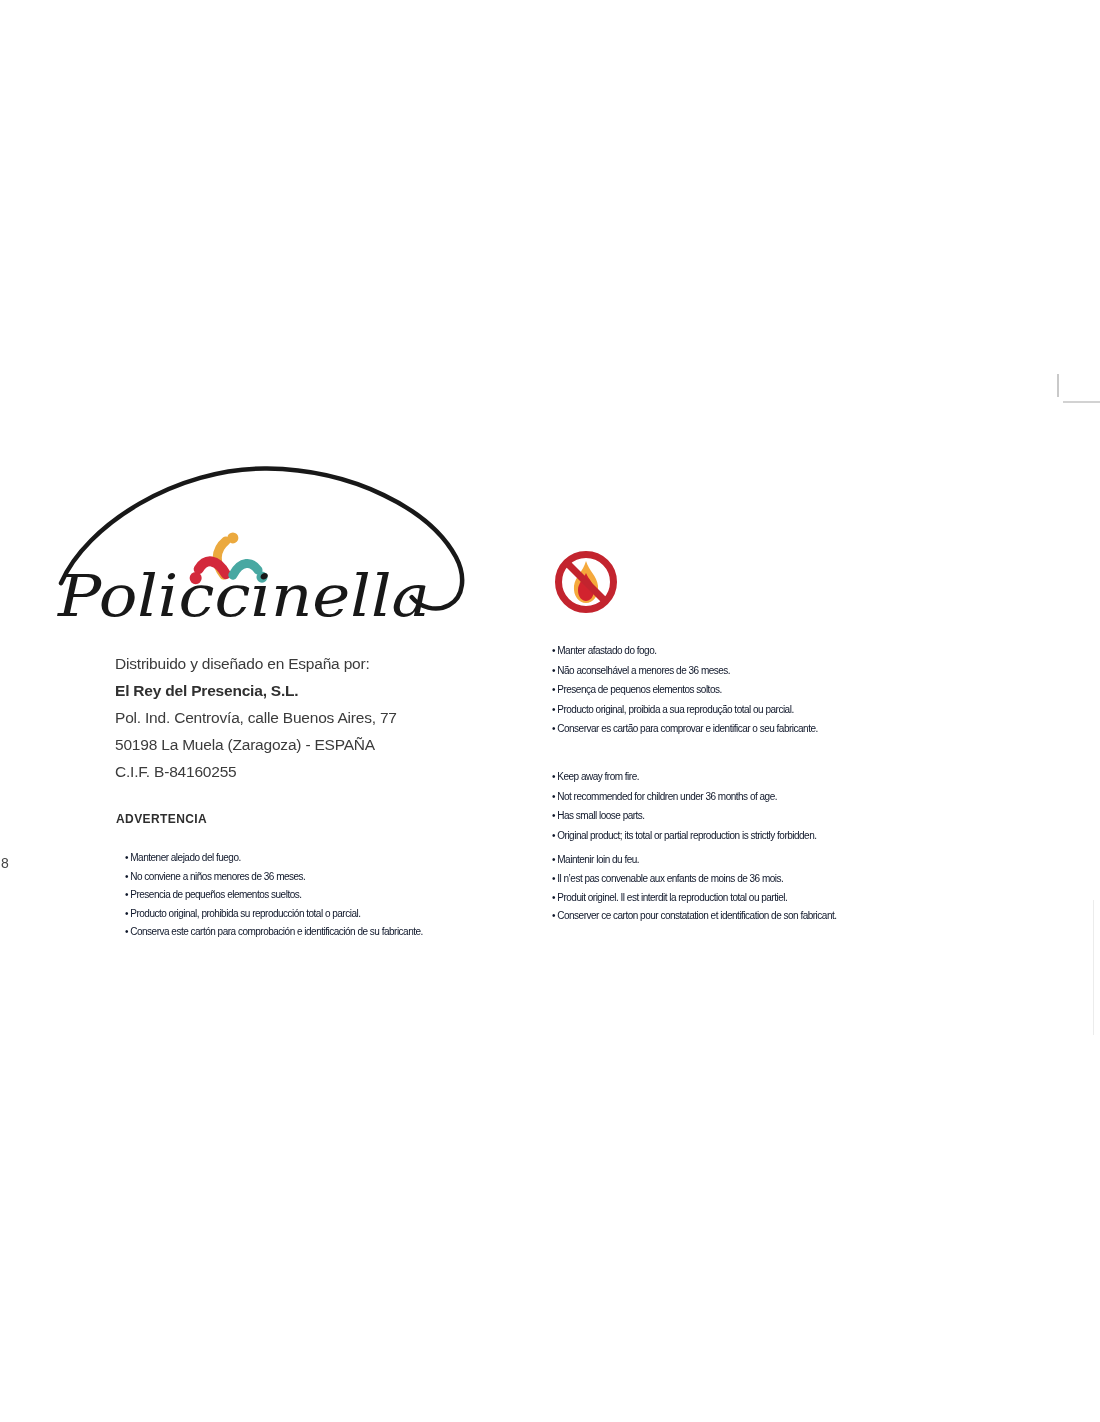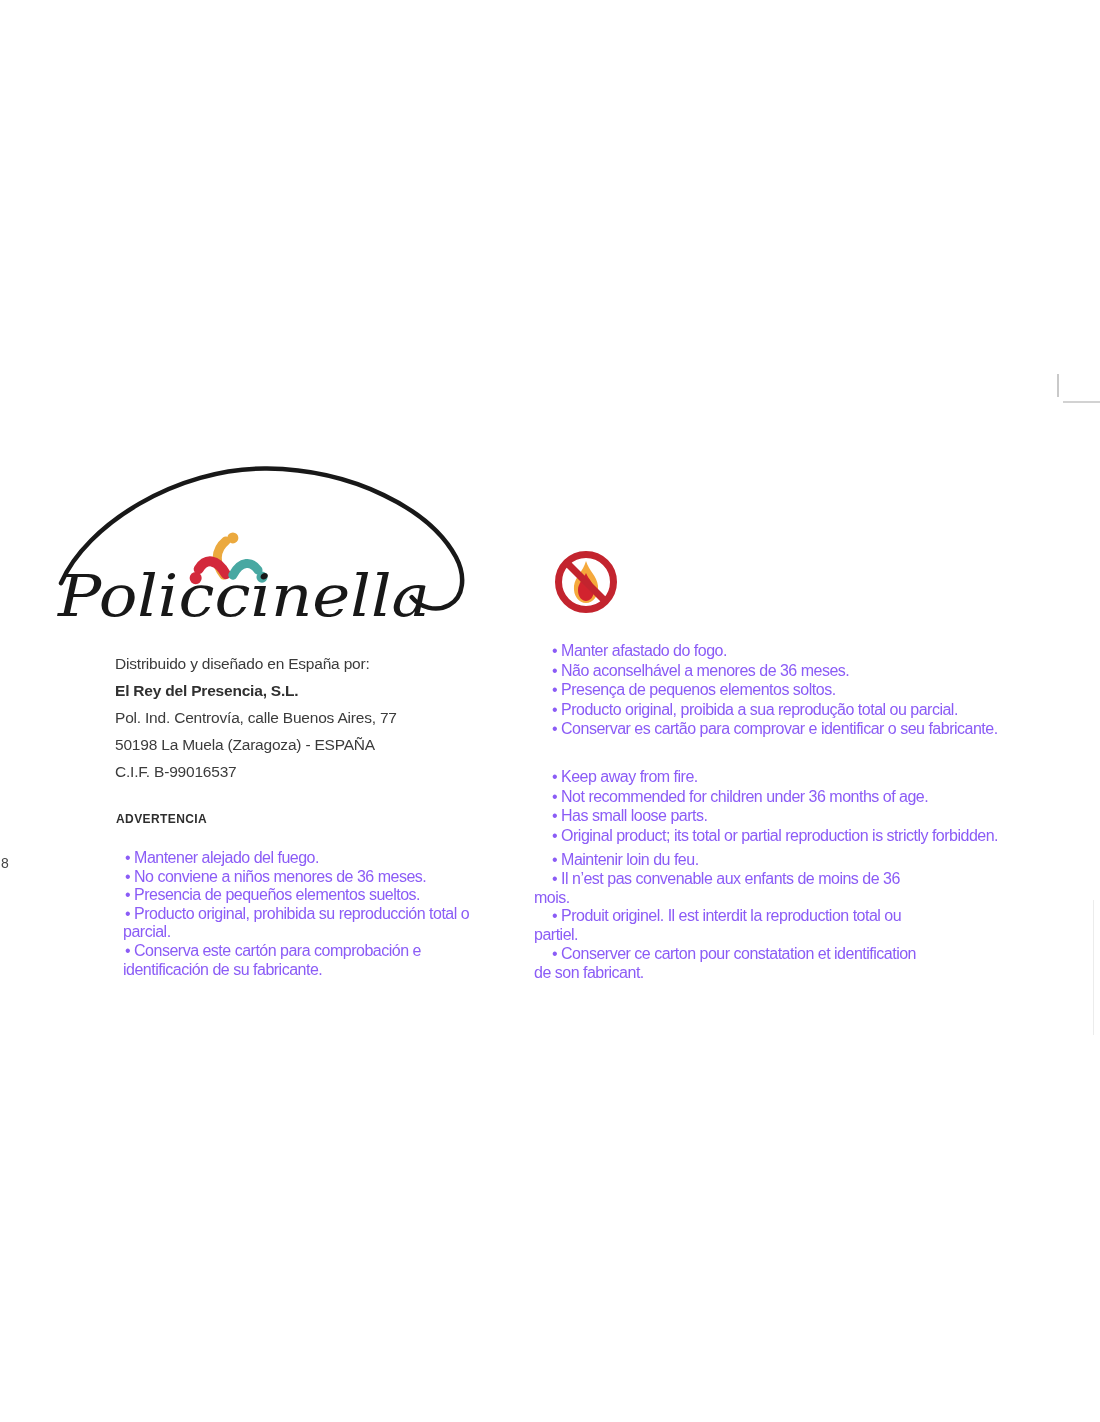--- a/index.html
+++ b/index.html
@@ -20,21 +20,21 @@
     position:absolute;left:115px;top:650px;width:360px;
     font-size:15.5px;line-height:27px;letter-spacing:-0.2px;color:#3b3b3b;
   }
   .distributor .company{font-weight:bold;color:#303030;}
 
   
   .adv-heading{
     position:absolute;left:116px;top:812px;
     font-size:12px;font-weight:bold;letter-spacing:0.4px;color:#2e2e2e;
   }
-  .blist{font-size:16px;line-height:18.6px;letter-spacing:-0.5px;color:#8b5cf6;}
+  .blist{font-size:10px;line-height:18.6px;letter-spacing:-0.5px;color:#0f172a;}
   .blist>div{text-indent:2px;}
   .es-list{position:absolute;left:123px;top:849px;width:382px;}
 
   
   .fire-icon-svg{position:absolute;left:552px;top:548px;width:68px;height:68px;}
   .fire-header{
     position:absolute;left:632px;top:551px;width:330px;
     font-size:14px;line-height:16.8px;letter-spacing:-0.2px;color:#3b3b3b;
   }
   .rlist{line-height:19.5px;}
@@ -69,21 +69,21 @@
     <path d="M 5,118 C 30,60 120,3 210,4 C 295,5 372,44 398,92 C 408,111 406,132 391,140 C 378,147 362,142 354,132" fill="none" stroke="#181818" stroke-width="4.5" stroke-linecap="round"></path>
 
     <text x="2" y="151" font-family="DejaVu Serif, serif" font-style="italic" font-size="57" fill="#181818" textLength="370" lengthAdjust="spacingAndGlyphs">Policcinella</text>
   </svg>
 
   <div class="distributor">
     <div>Distribuido y diseñado en España por:</div>
     <div class="company">El Rey del Presencia, S.L.</div>
     <div>Pol. Ind. Centrovía, calle Buenos Aires, 77</div>
     <div>50198 La Muela (Zaragoza) - ESPAÑA</div>
-    <div>C.I.F. B-99016537</div>
+    <div>C.I.F. B-84160255</div>
   </div>
 
   <div class="adv-heading">ADVERTENCIA</div>
   <div class="blist es-list">
       <div>• Mantener alejado del fuego.</div>
       <div>• No conviene a niños menores de 36 meses.</div>
       <div>• Presencia de pequeños elementos sueltos.</div>
       <div>• Producto original, prohibida su reproducción total o parcial.</div>
       <div>• Conserva este cartón para comprobación e identificación de su fabricante.</div>
     </div>

